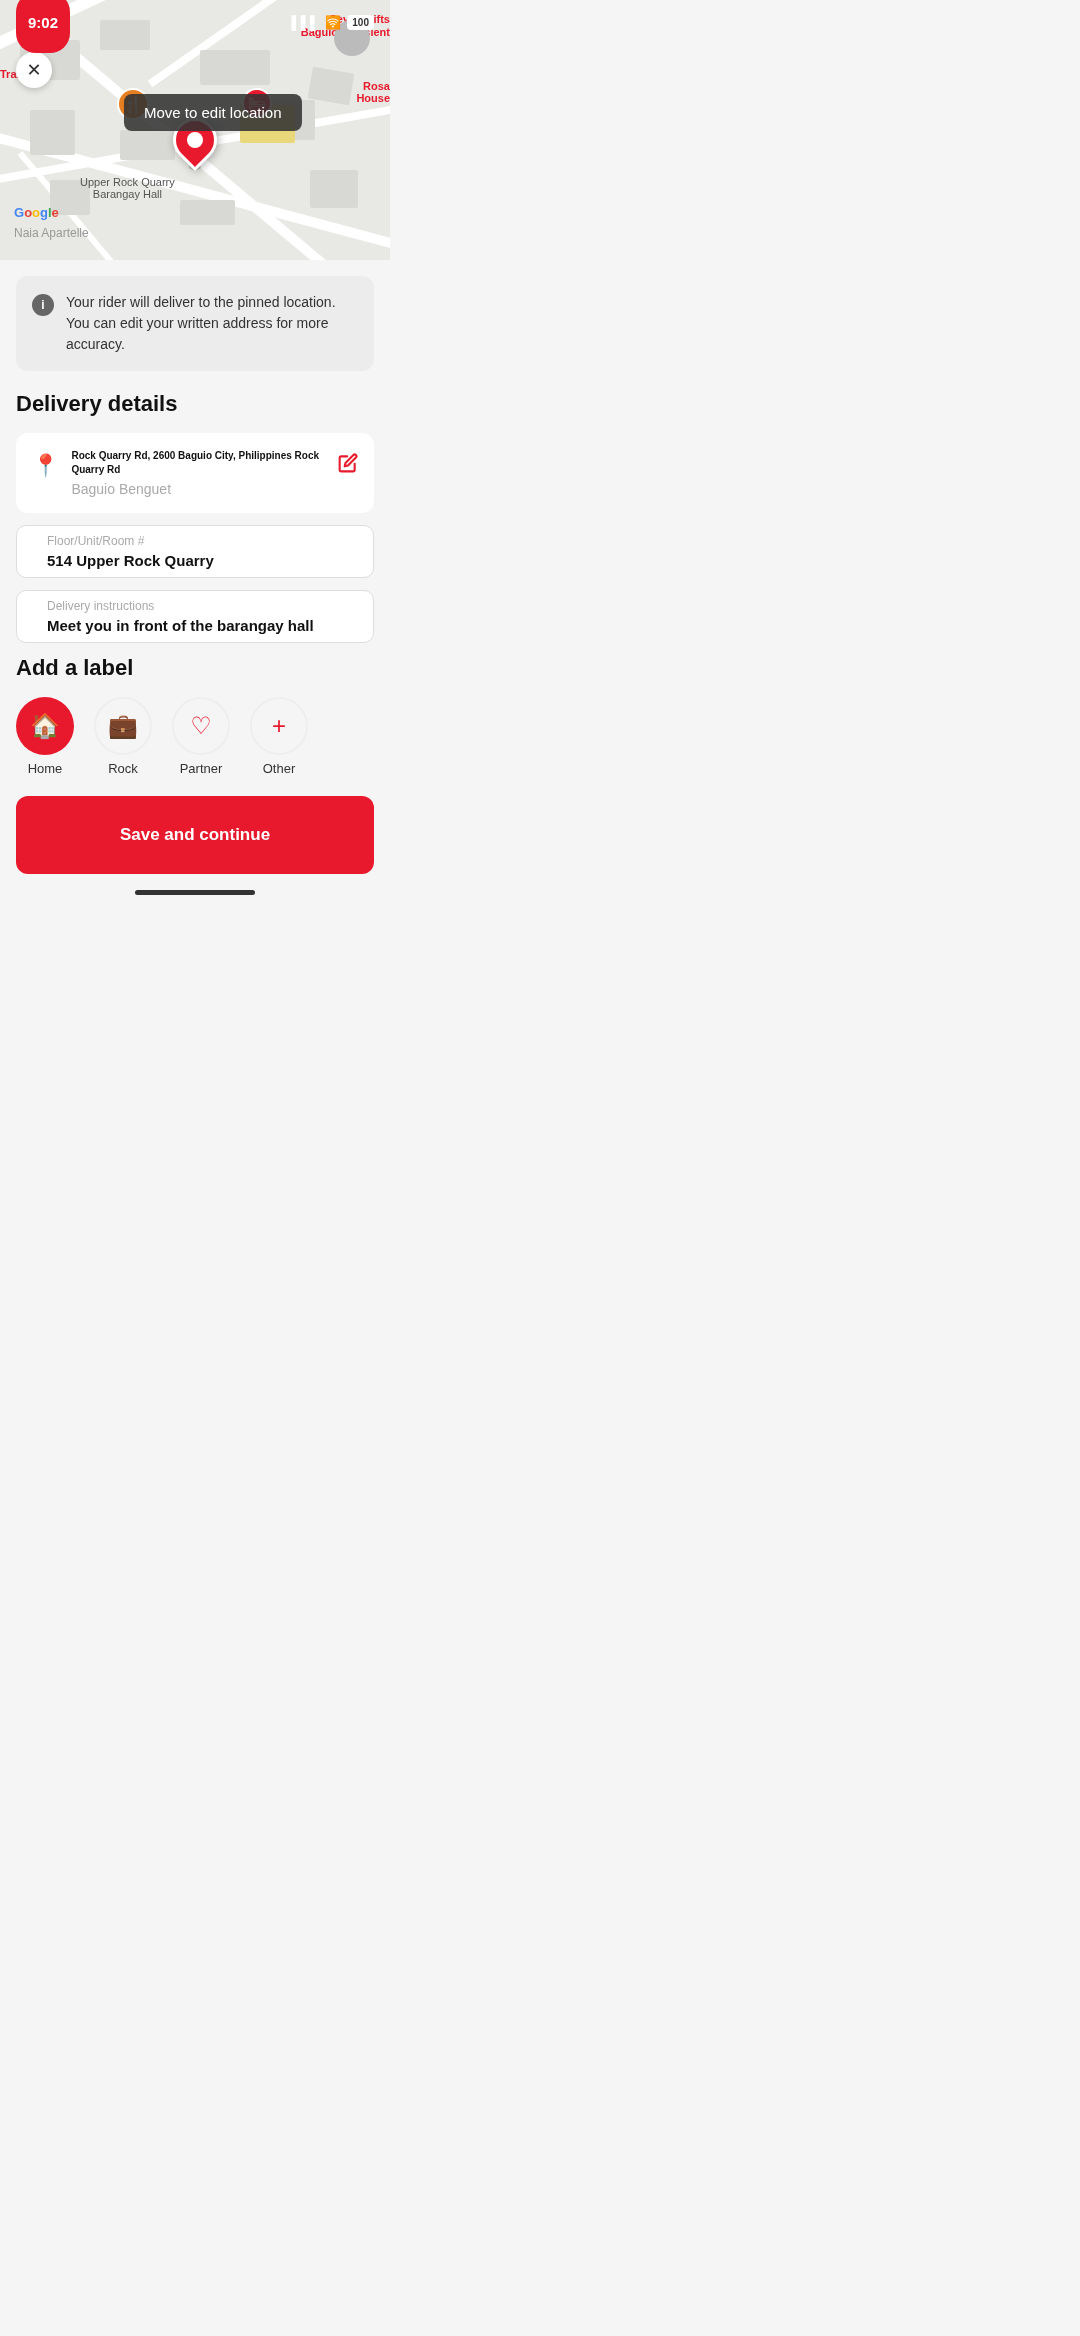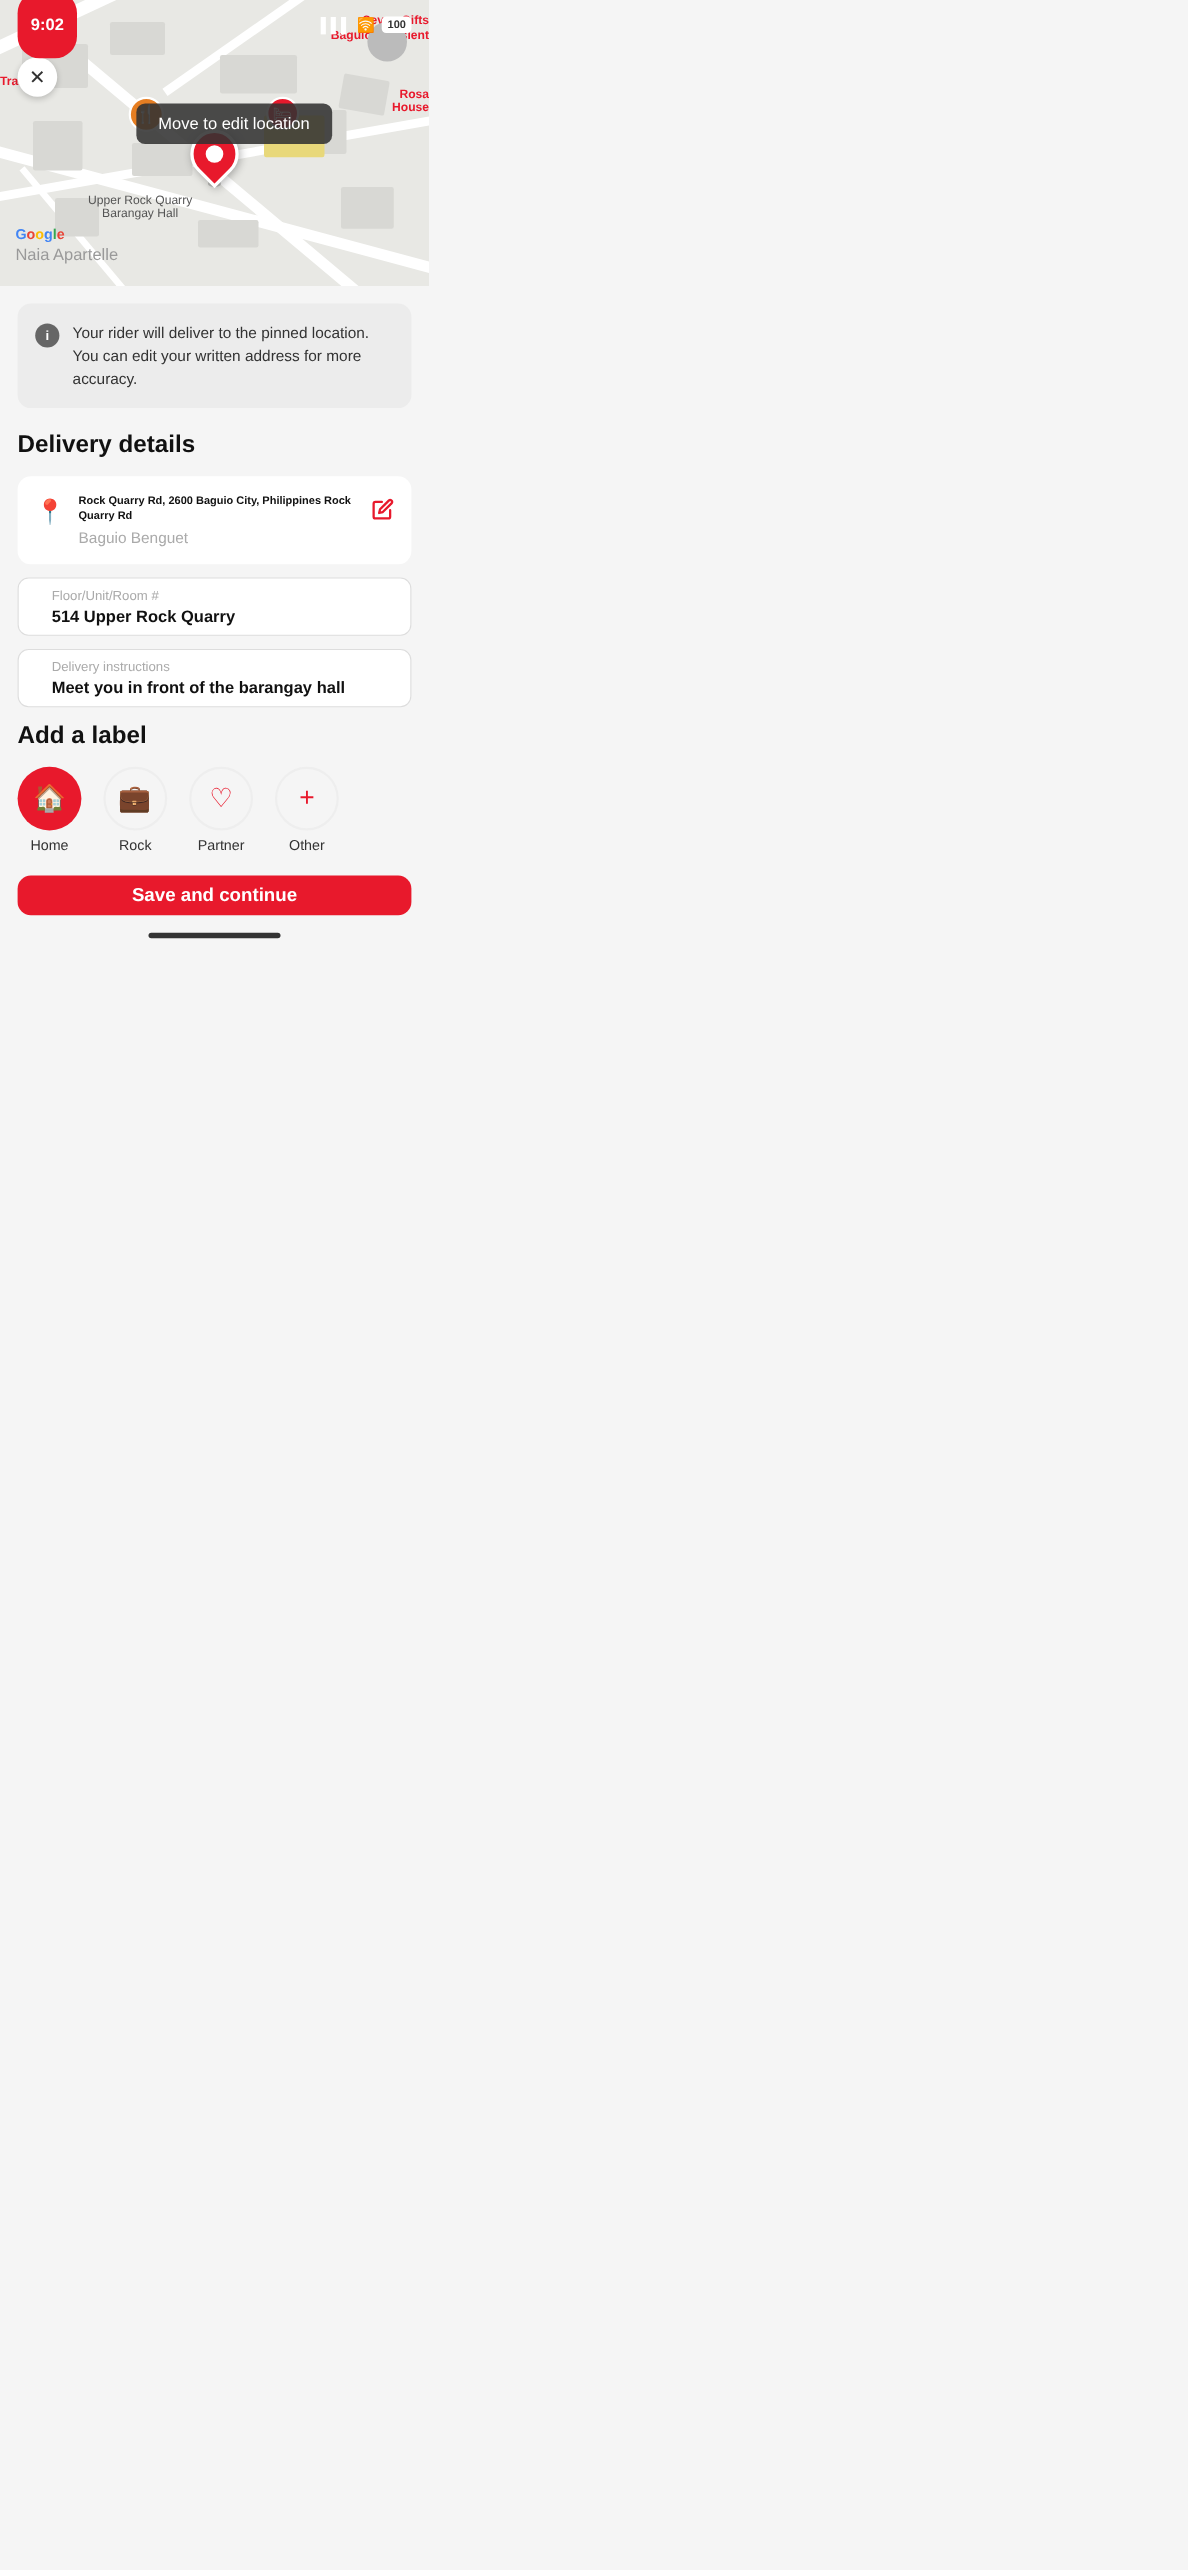--- a/index.html
+++ b/index.html
@@ -255,21 +255,21 @@
 
     .g-blue { color: #4285F4; }
     .g-red { color: #EA4335; }
     .g-yellow { color: #FBBC05; }
     .g-green { color: #34A853; }
 
     .map-bottom-label {
       position: absolute;
       bottom: 20px;
       left: 14px;
-      font-size: 15px;
+      font-size: 12px;
       color: #999;
       z-index: 10;
     }
 
     
     .close-btn {
       position: absolute;
       top: 52px;
       left: 16px;
       width: 36px;
@@ -482,21 +482,21 @@
       color: #333;
     }
 
     
     .save-btn {
       width: 100%;
       background: #e8192c;
       color: white;
       border: none;
       border-radius: 12px;
-      padding: 8px;
+      padding: 29px;
       font-size: 17px;
       font-weight: 700;
       cursor: pointer;
       margin-top: 12px;
       margin-bottom: 8px;
     }
 
     
     .home-indicator {
       width: 120px;

